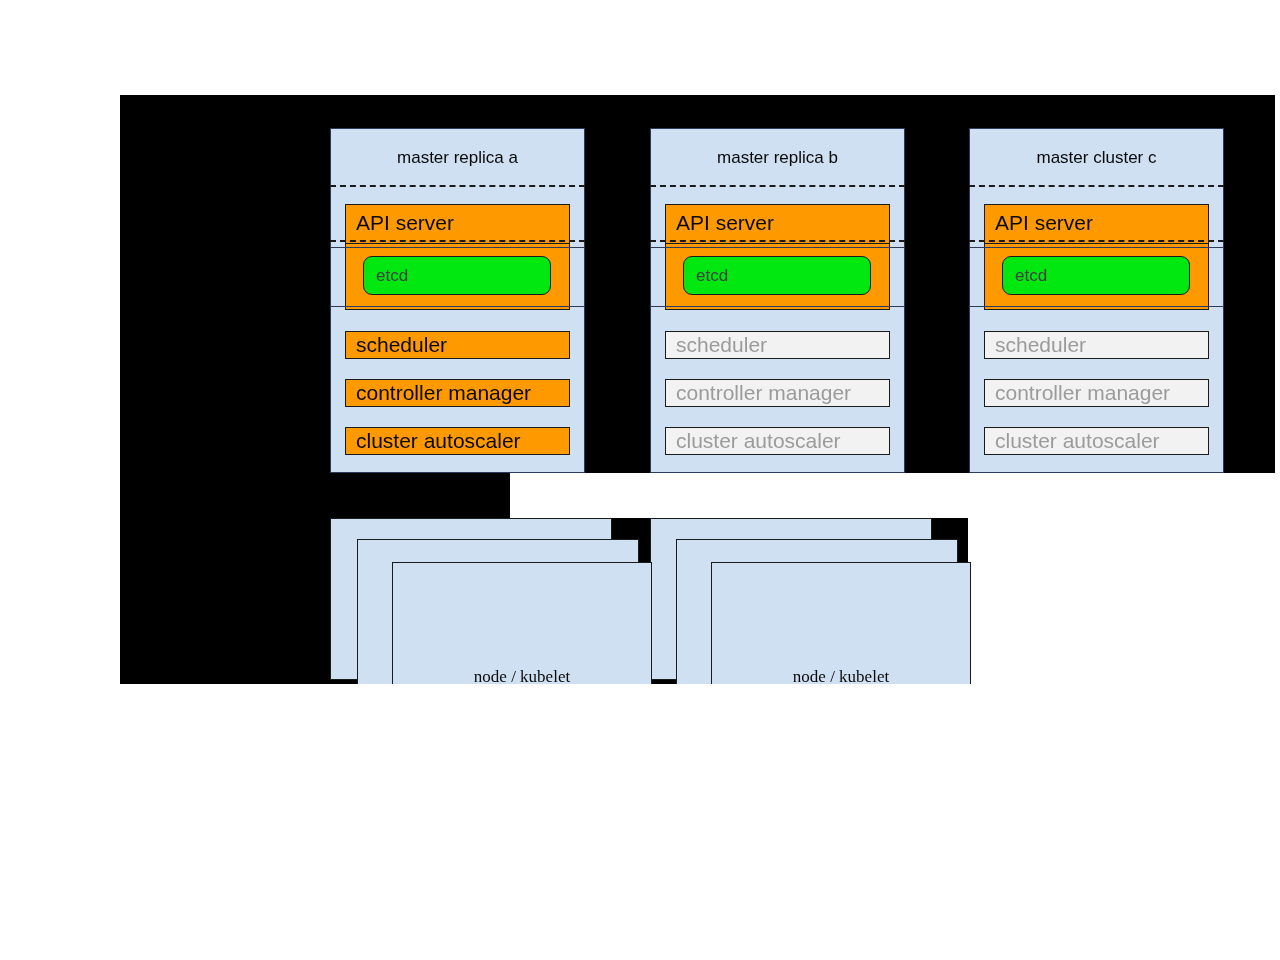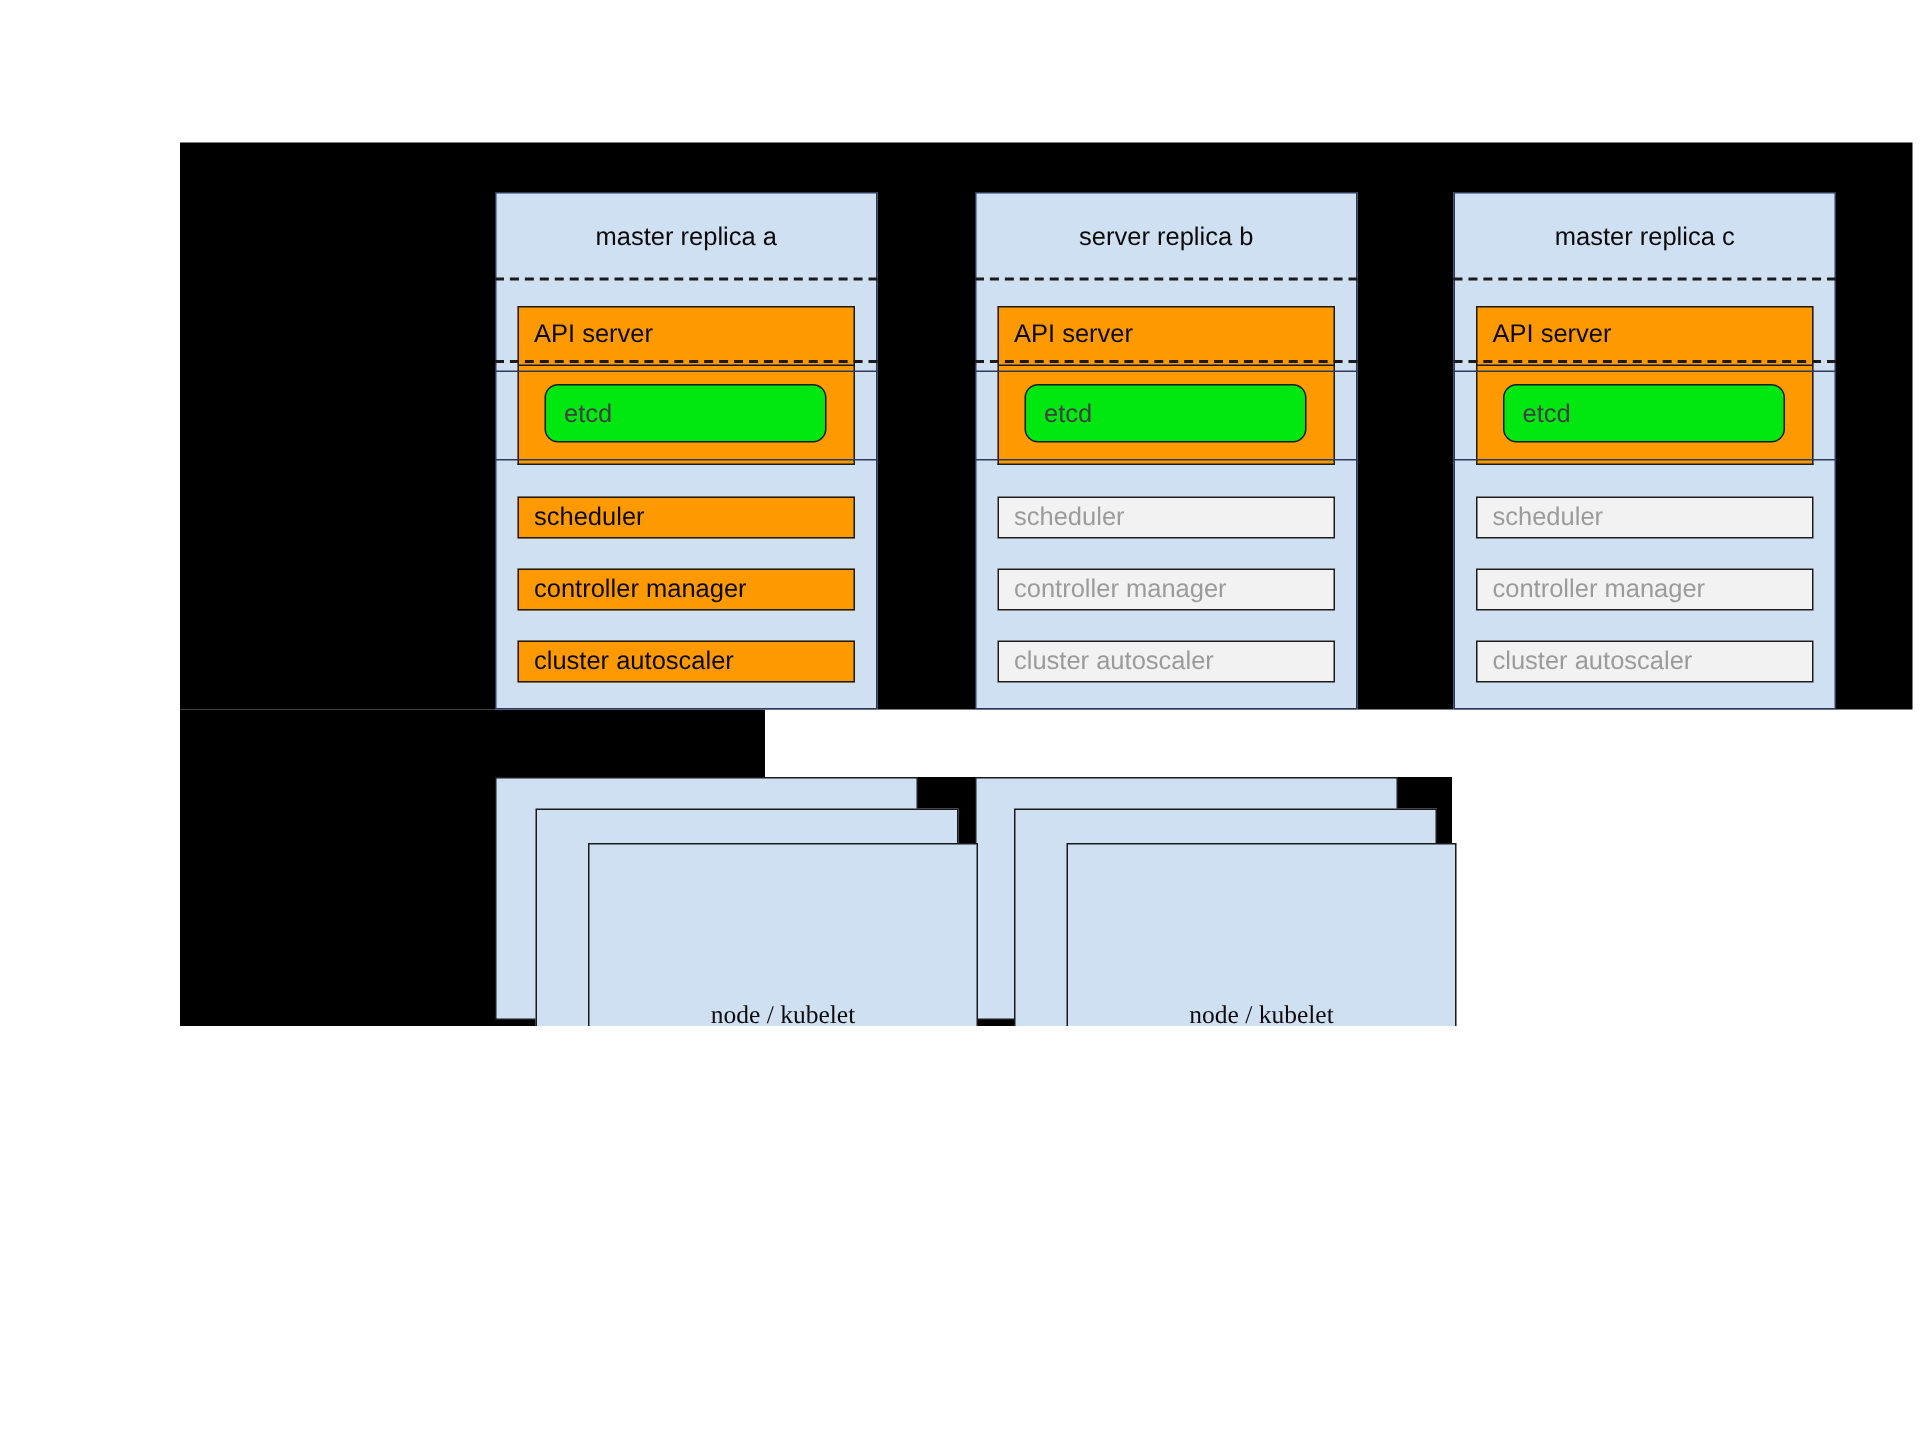--- a/index.html
+++ b/index.html
@@ -56,21 +56,21 @@
     border-top: 1px solid #2d3a5c;
   }
 
   
   .comp {
     position: absolute;
     box-sizing: border-box;
     border: 1px solid #1b1b1b;
     display: flex;
     align-items: center;
-    font-size: 17px;
+    font-size: 21px;
     padding-left: 10px;
     line-height: 20px;
   }
   .comp.active {
     background: #ff9900;
     color: #0a0a0a;
   }
   .comp.inactive {
     background: #f2f2f2;
     color: #9b9b9b;
@@ -154,21 +154,21 @@
     <span>scheduler</span>
   </div>
   <div class="comp active" style="left:345px; top:379px; width:225px; height:28px; z-index:5;">
     <span>controller manager</span>
   </div>
   <div class="comp active" style="left:345px; top:427px; width:225px; height:28px; z-index:5;">
     <span>cluster autoscaler</span>
   </div>
 
   <div class="replica" style="left:650px; top:128px; width:255px; height:345px;">
-    <div class="replica-title">server replica b</div>
+    <div class="replica-title">master replica b</div>
   </div>
   <div class="dash-line" style="left:650px; top:185px; width:255px; z-index:6;"></div>
   <div class="comp api" style="left:665px; top:204px; width:225px; height:40px;">
     <span>API server</span>
   </div>
   <div class="dash-line" style="left:650px; top:240px; width:255px; z-index:7;"></div>
   <div class="solid-line" style="left:650px; top:247px; width:255px; z-index:6;"></div>
   <div class="etcd-wrap" style="left:665px; top:244px; width:225px; height:66px;">
     <div class="etcd" style="left:17px; top:12px; width:188px; height:39px;">
       <span>etcd</span>
@@ -179,21 +179,21 @@
     <span>scheduler</span>
   </div>
   <div class="comp inactive" style="left:665px; top:379px; width:225px; height:28px; z-index:5;">
     <span>controller manager</span>
   </div>
   <div class="comp inactive" style="left:665px; top:427px; width:225px; height:28px; z-index:5;">
     <span>cluster autoscaler</span>
   </div>
 
   <div class="replica" style="left:969px; top:128px; width:255px; height:345px;">
-    <div class="replica-title">master replica c</div>
+    <div class="replica-title">master cluster c</div>
   </div>
   <div class="dash-line" style="left:969px; top:185px; width:255px; z-index:6;"></div>
   <div class="comp api" style="left:984px; top:204px; width:225px; height:40px;">
     <span>API server</span>
   </div>
   <div class="dash-line" style="left:969px; top:240px; width:255px; z-index:7;"></div>
   <div class="solid-line" style="left:969px; top:247px; width:255px; z-index:6;"></div>
   <div class="etcd-wrap" style="left:984px; top:244px; width:225px; height:66px;">
     <div class="etcd" style="left:17px; top:12px; width:188px; height:39px;">
       <span>etcd</span>

